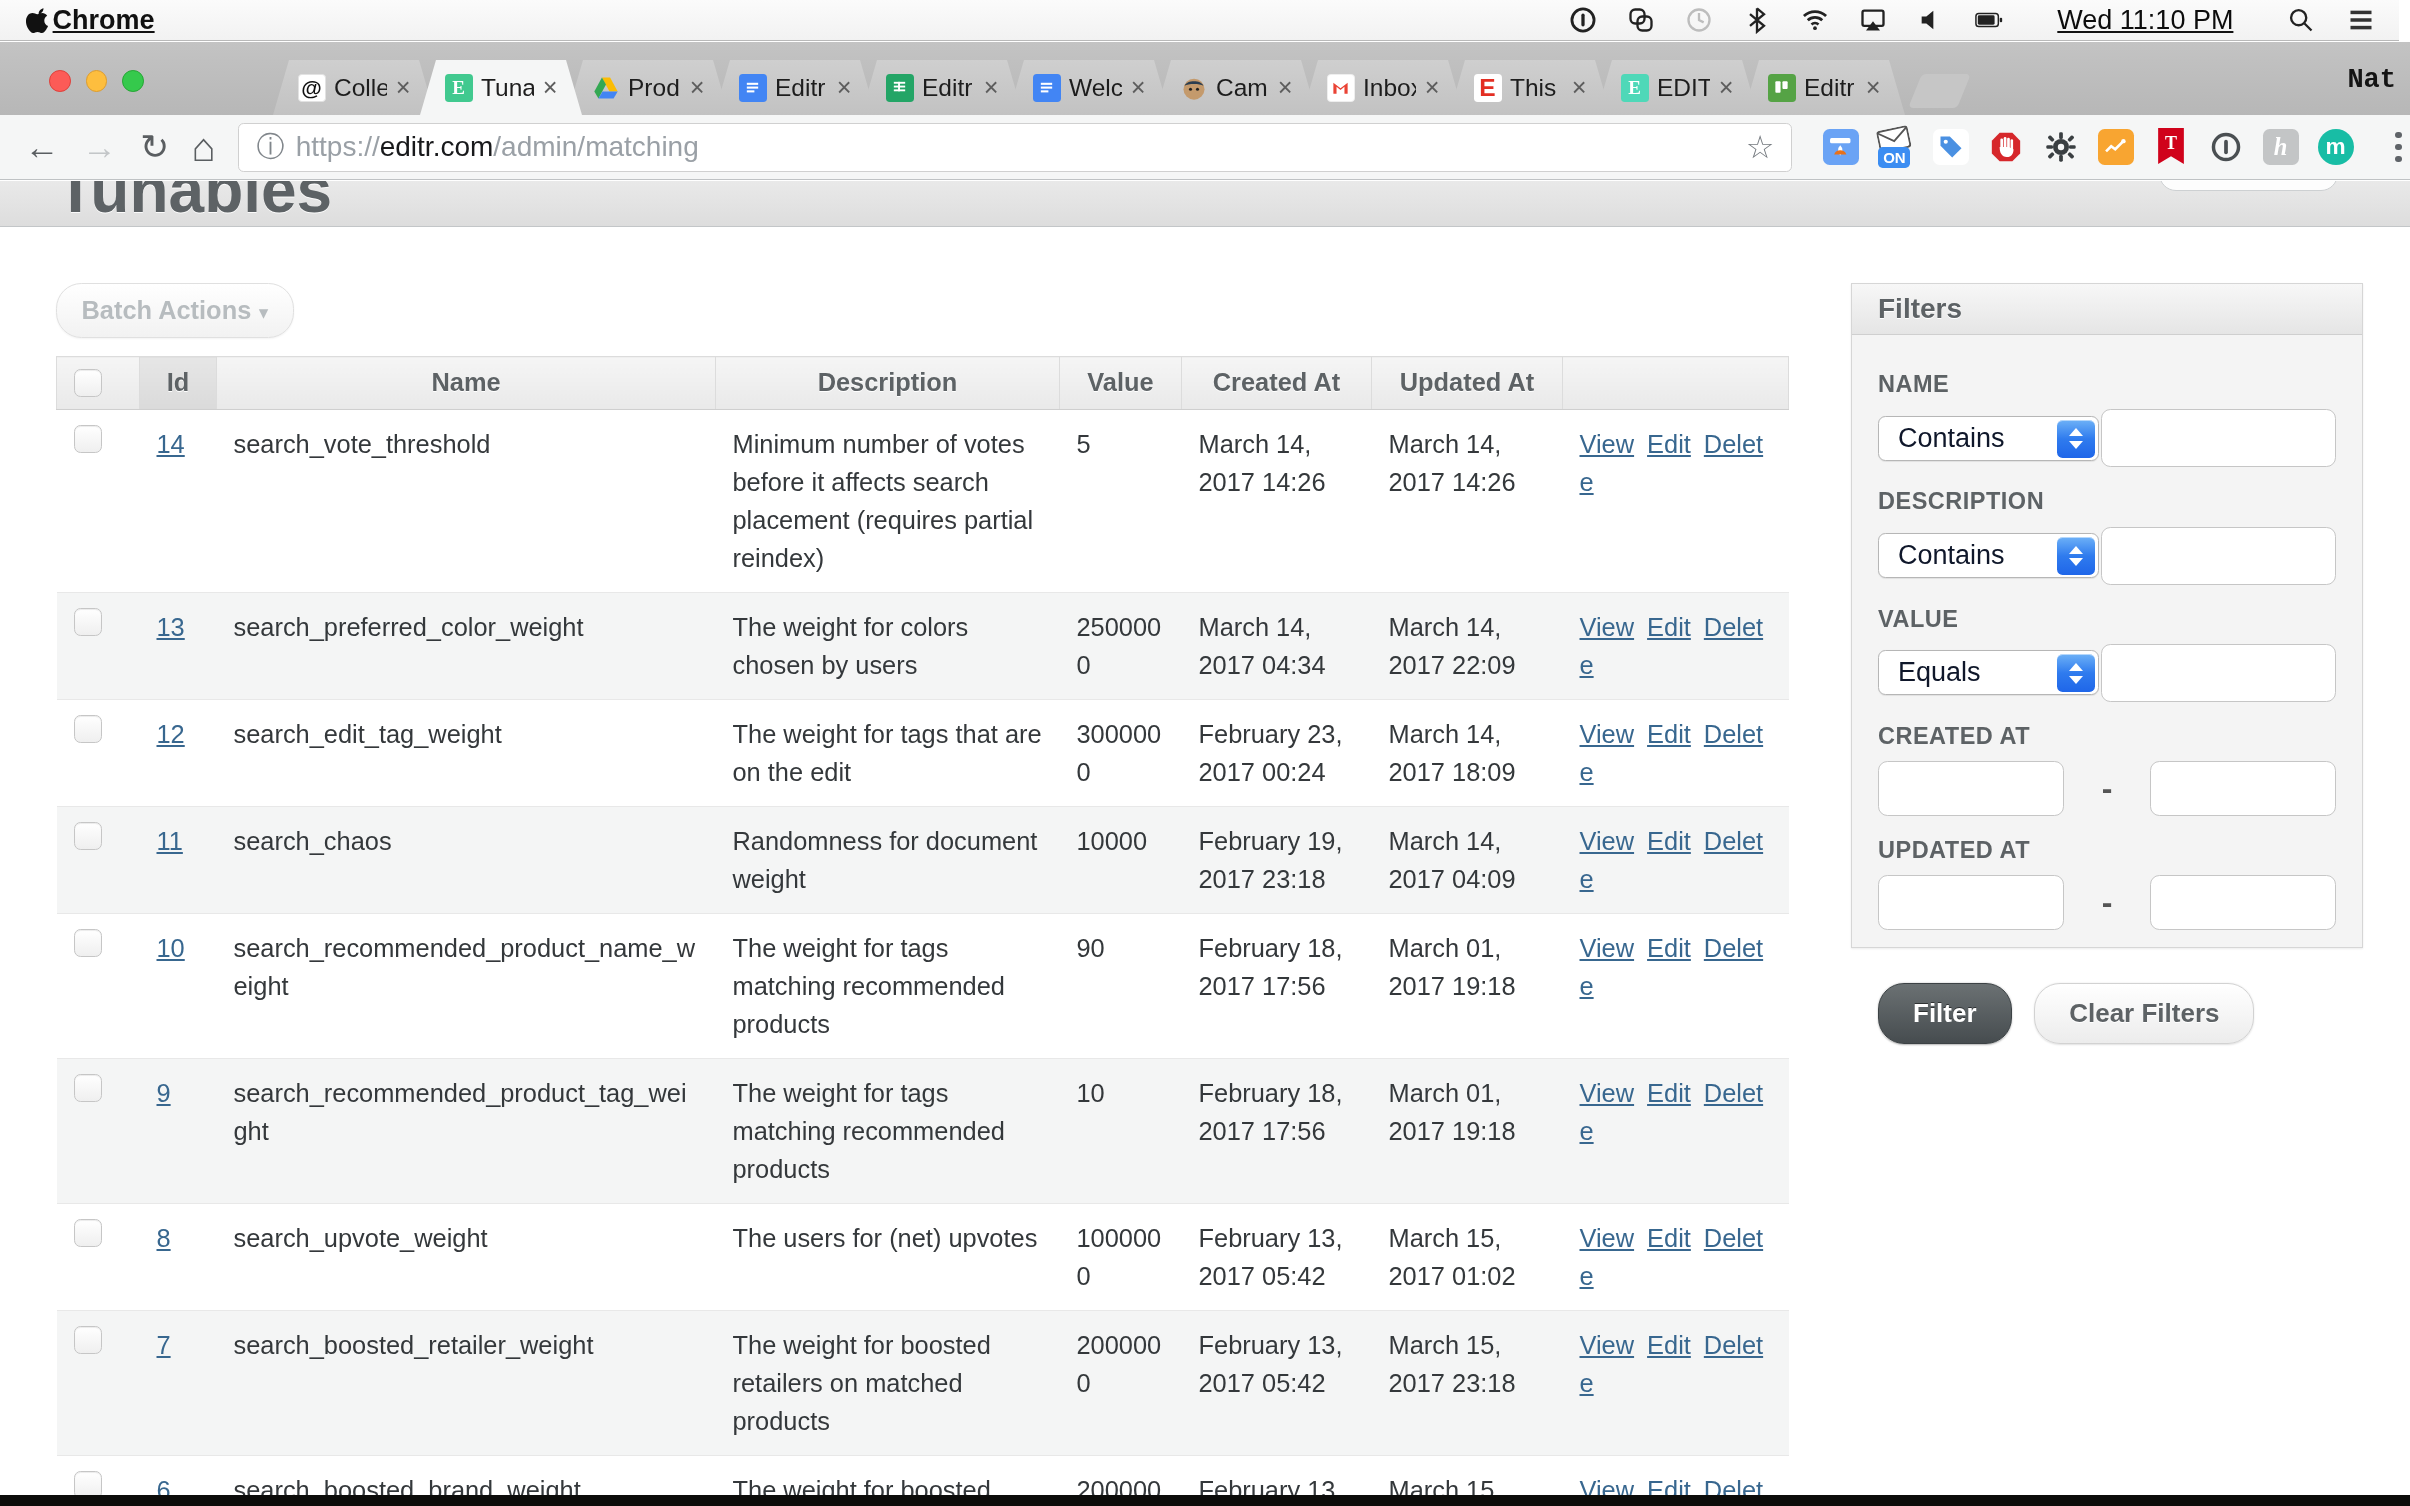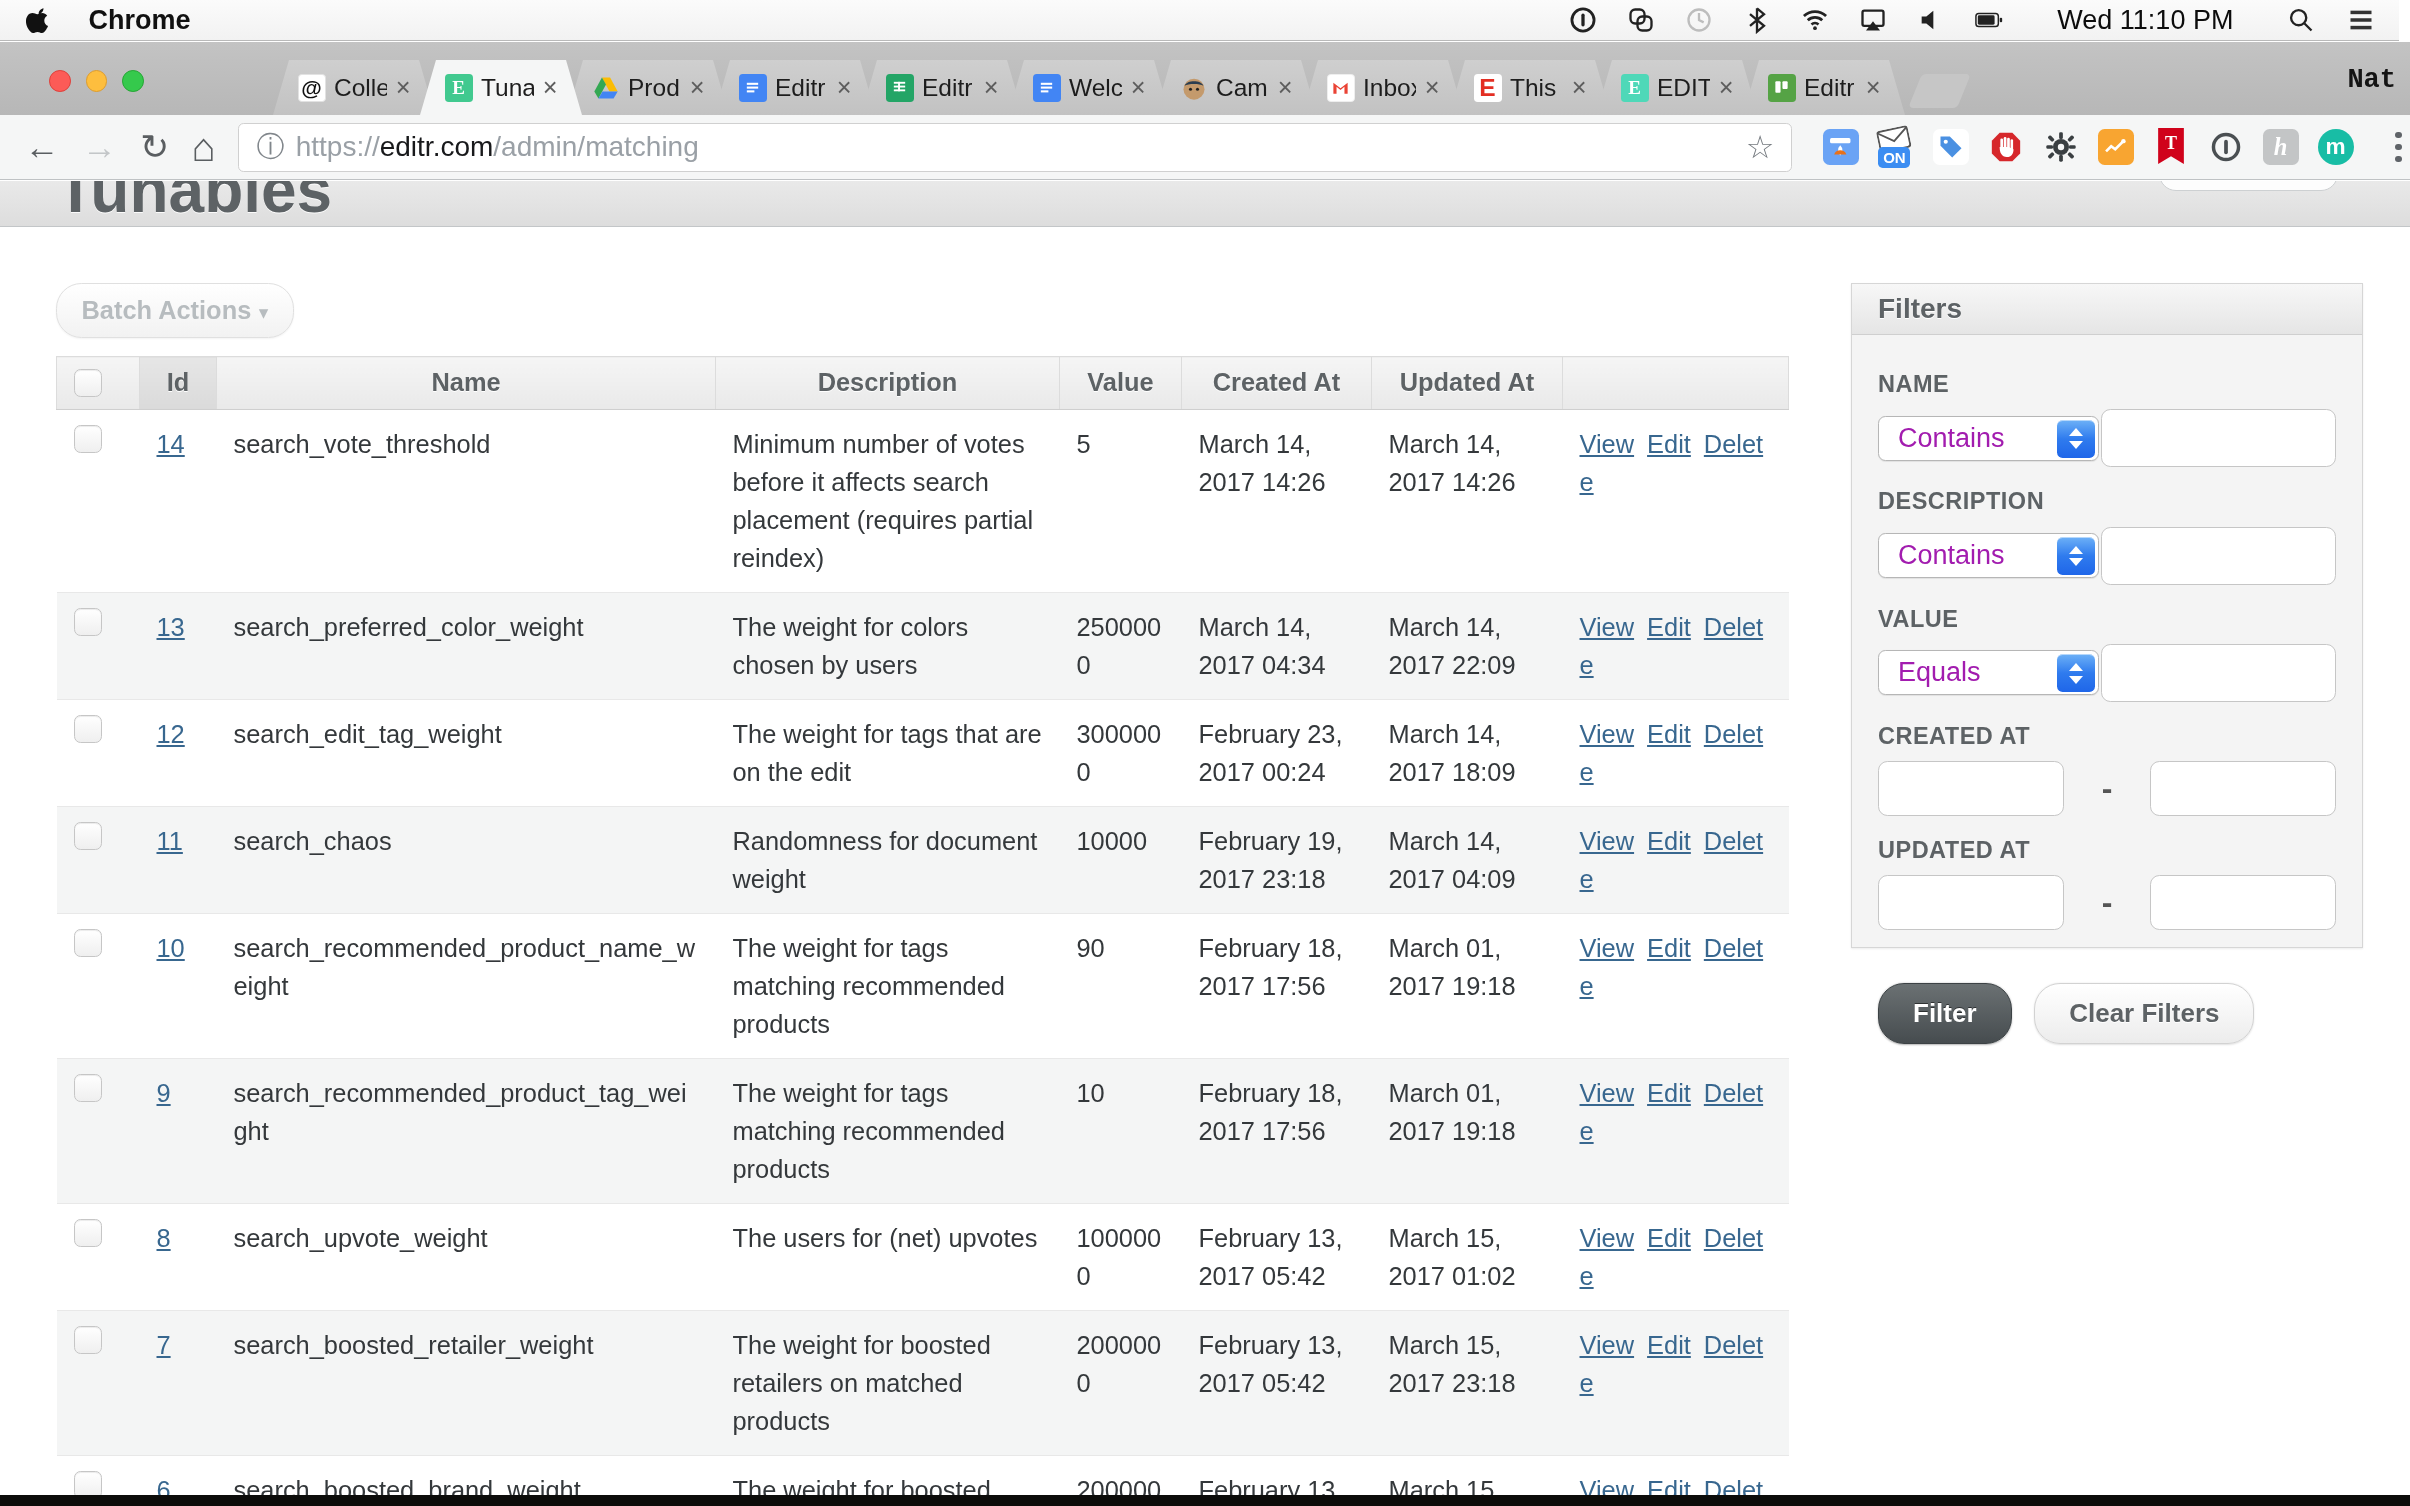--- a/index.html
+++ b/index.html
@@ -2,22 +2,22 @@
 <html style="font-size:15px"><head>
 <meta charset="utf-8">
 <style>
   * { margin:0; padding:0; box-sizing:border-box; }
   html,body { width:2411px; height:1507px; overflow:hidden;
     font-family:"Liberation Sans","DejaVu Sans",sans-serif; background:#fff; }
 
   
   .menubar { position:absolute; left:0; top:0; width:2399px; height:41px;
     background:linear-gradient(#fbfbfb,#f2f2f2); border-bottom:0.9px solid #b9b9b9;
-    display:flex; align-items:center; padding:0 22.6px; gap:36px;
-    font-size:27px; color:#111; }
+    display:flex; align-items:center; padding:0 22.6px; 
+    font-size:27px; color:#111;text-decoration:underline; }
   .menubar .app { font-weight:bold; }
   .mb-right { margin-left:auto; display:flex; align-items:center; gap:30px; }
   .mb-right .clock { font-size:27px; color:#0c0c0c; margin:0 23px; white-space:nowrap; }
   .sicon { display:inline-flex; width:30px; height:30px; align-items:center; justify-content:center; }
   .sicon svg { width:28px; height:28px; }
 
   
   .tabstrip { position:absolute; left:0; top:42px; width:2411px; height:73px;
     background:linear-gradient(#c3c3c3,#b7b7b7); }
   .lights { position:absolute; left:49px; top:28px; display:flex; gap:15px; }
@@ -94,21 +94,21 @@
   
   .filters { position:absolute; left:1851px; top:55px; width:512px; height:665px;
     background:#f4f4f4; border:0.9px solid #d6d6d6; box-shadow:0 0.9px 1.9px rgba(0,0,0,.08); }
   .filters .fhead { height:51px; background:linear-gradient(#f7f7f7,#e5e5e5);
     border-bottom:0.9px solid #cfcfcf; display:flex; align-items:center; padding:0 26px;
     font-size:28px; font-weight:bold; color:#5d6265; text-shadow:0 0.9px 0 #fff; }
   .fbody { padding:15px 26px 0 26px; }
   .flabel { font-size:23.5px; font-weight:bold; color:#5d6265; margin:21px 0 11.3px; letter-spacing:0.5px; }
   .frow { display:flex; align-items:center; justify-content:space-between; }
   .msel { position:relative; width:221px; height:45px; background:#fff; border:0.9px solid #b6b6b6;
-    border-radius:7.5px; display:flex; align-items:center; padding-left:19px; font-size:27px; color:#a21caf;
+    border-radius:7.5px; display:flex; align-items:center; padding-left:19px; font-size:27px; color:#0f172a;
     box-shadow:0 0.9px 0.9px rgba(0,0,0,.08); }
   .stepper { position:absolute; right:2.8px; top:2.8px; width:38px; height:38px; border-radius:5.6px;
     background:linear-gradient(#6db1f7,#2f7bee 50%,#1f66e9); display:flex; flex-direction:column;
     align-items:center; justify-content:center; gap:4.7px; box-shadow:inset 0 0.9px 0 rgba(255,255,255,.5); }
   .tri { width:0; height:0; border-left:7.5px solid transparent; border-right:7.5px solid transparent; }
   .tri.up { border-bottom:8.5px solid #fff; }
   .tri.dn { border-top:8.5px solid #fff; }
   .ftext { width:235px; height:58px; background:#fff; border:0.9px solid #c6c6c6; border-radius:9.4px;
     font-size:27px; padding:0 15px; outline:none; }
   .frange .ftext { width:186px; height:55px; }

